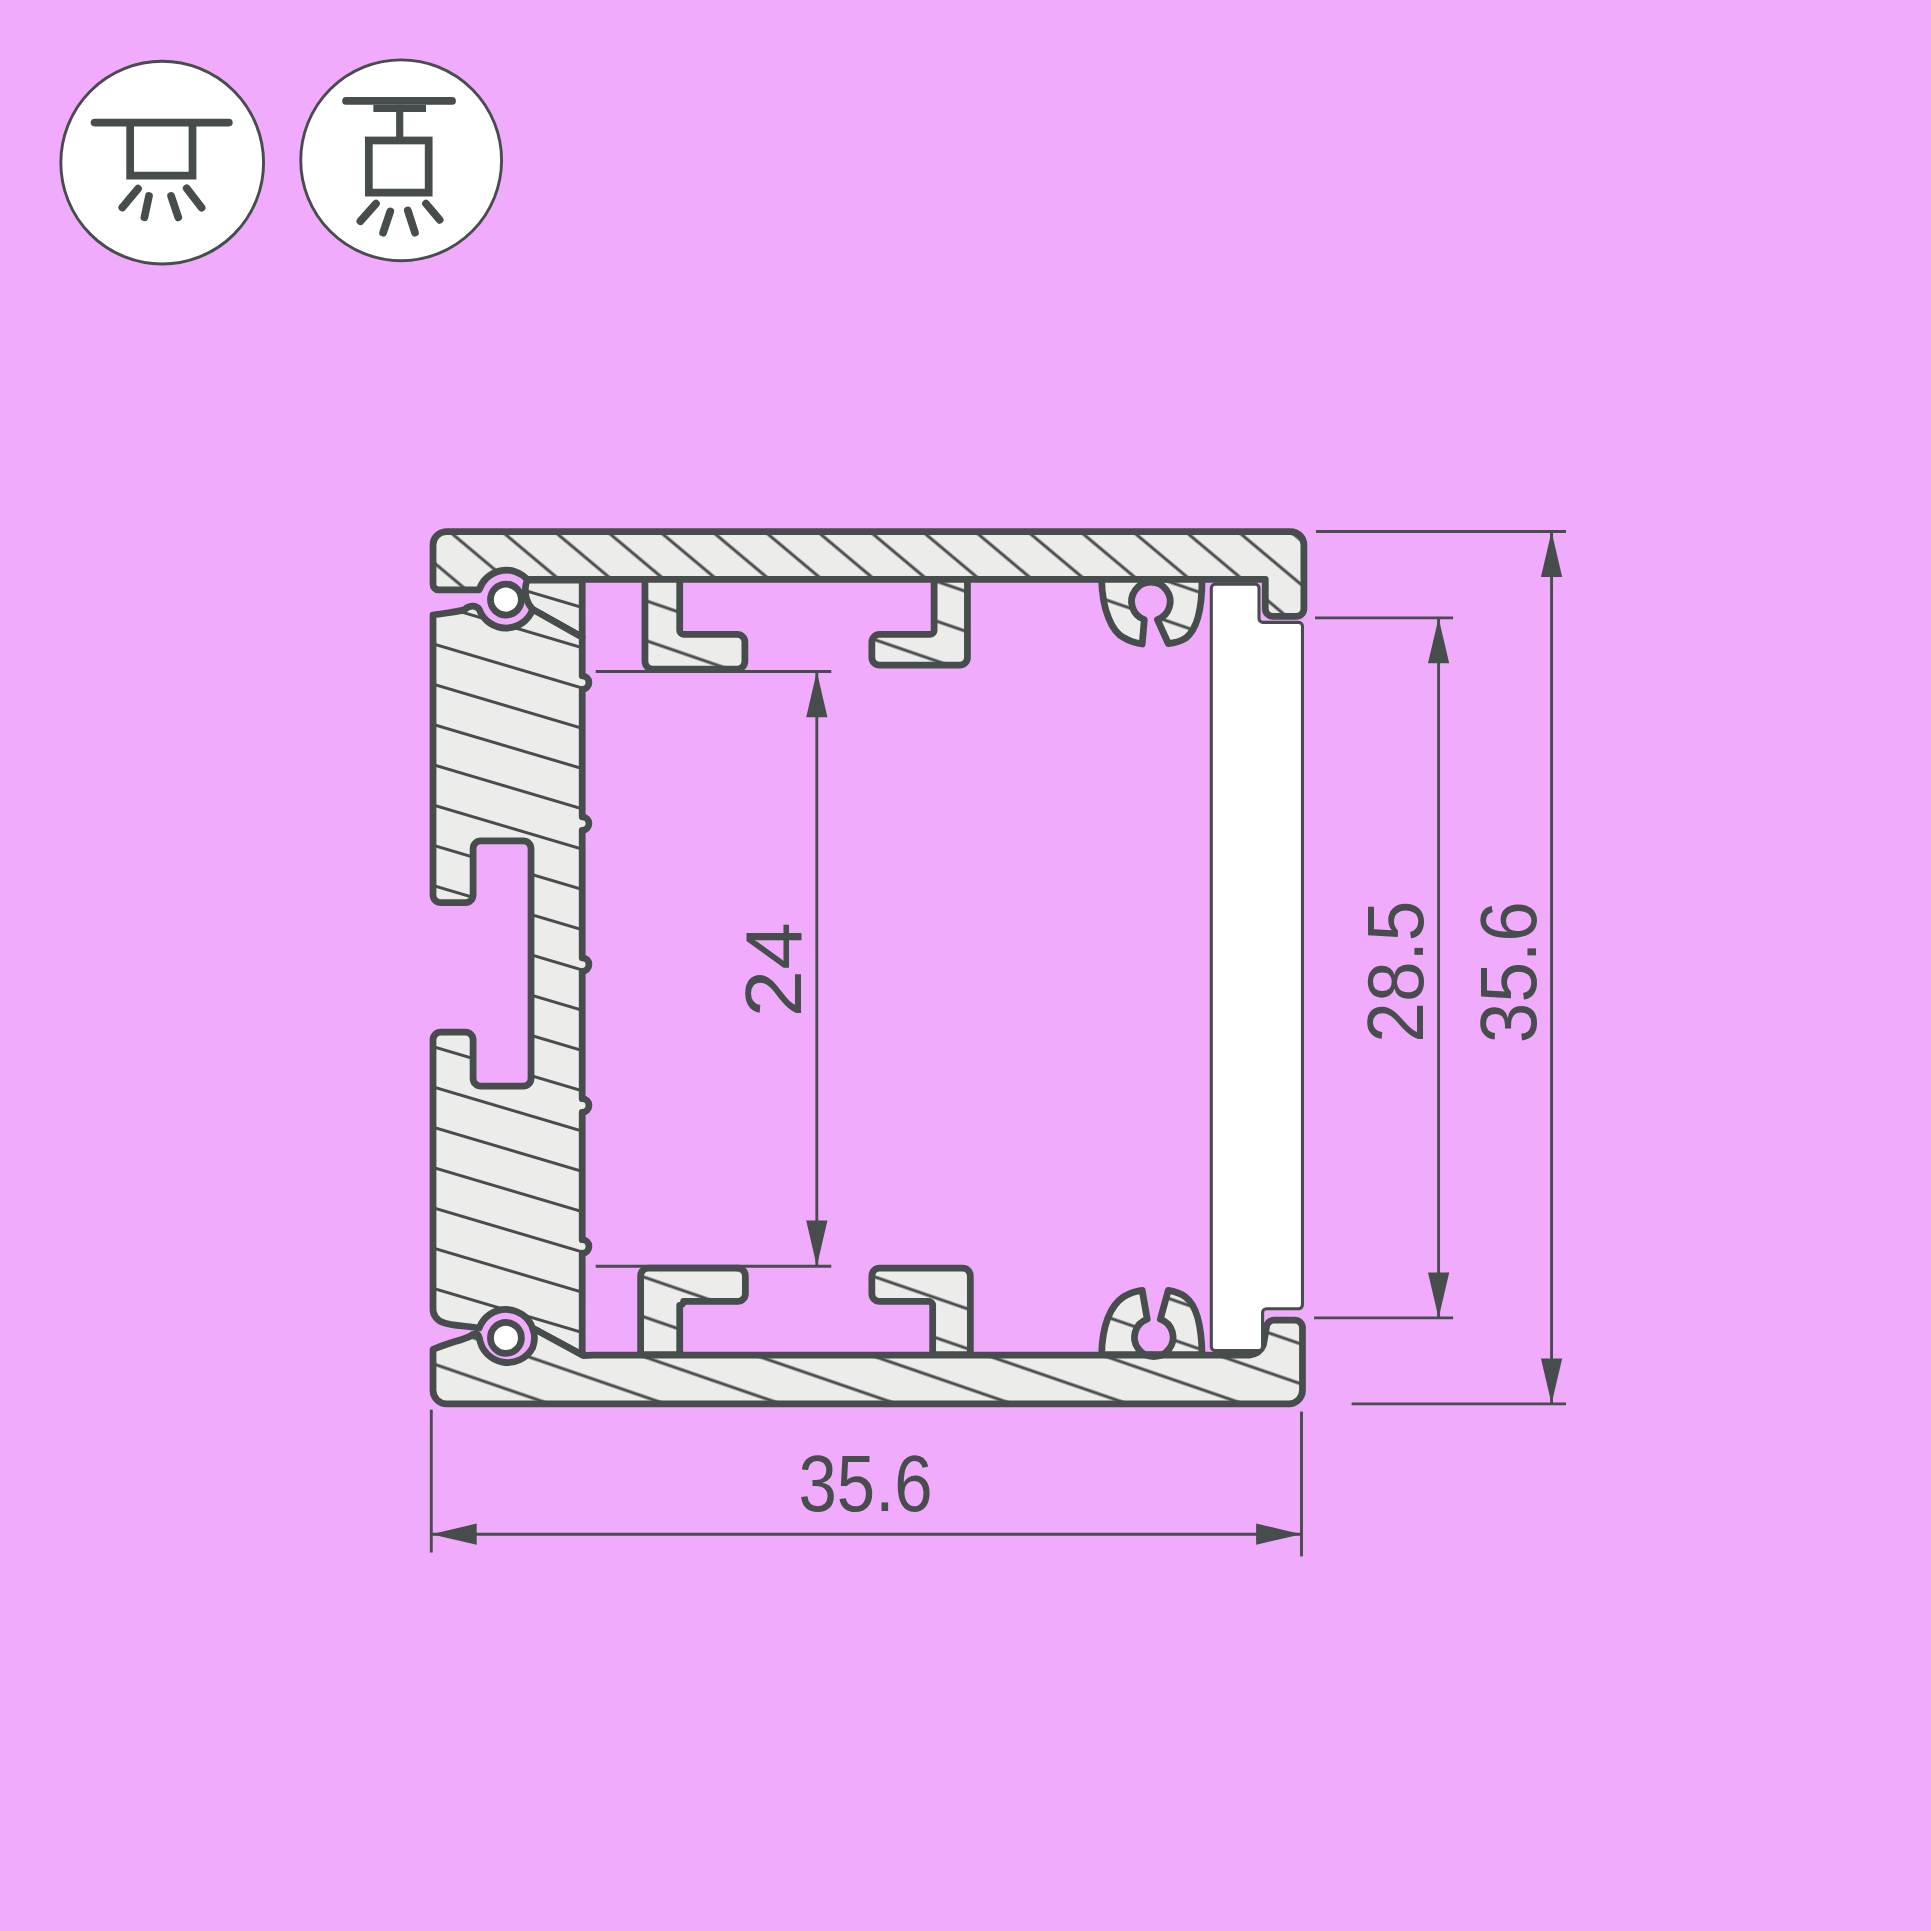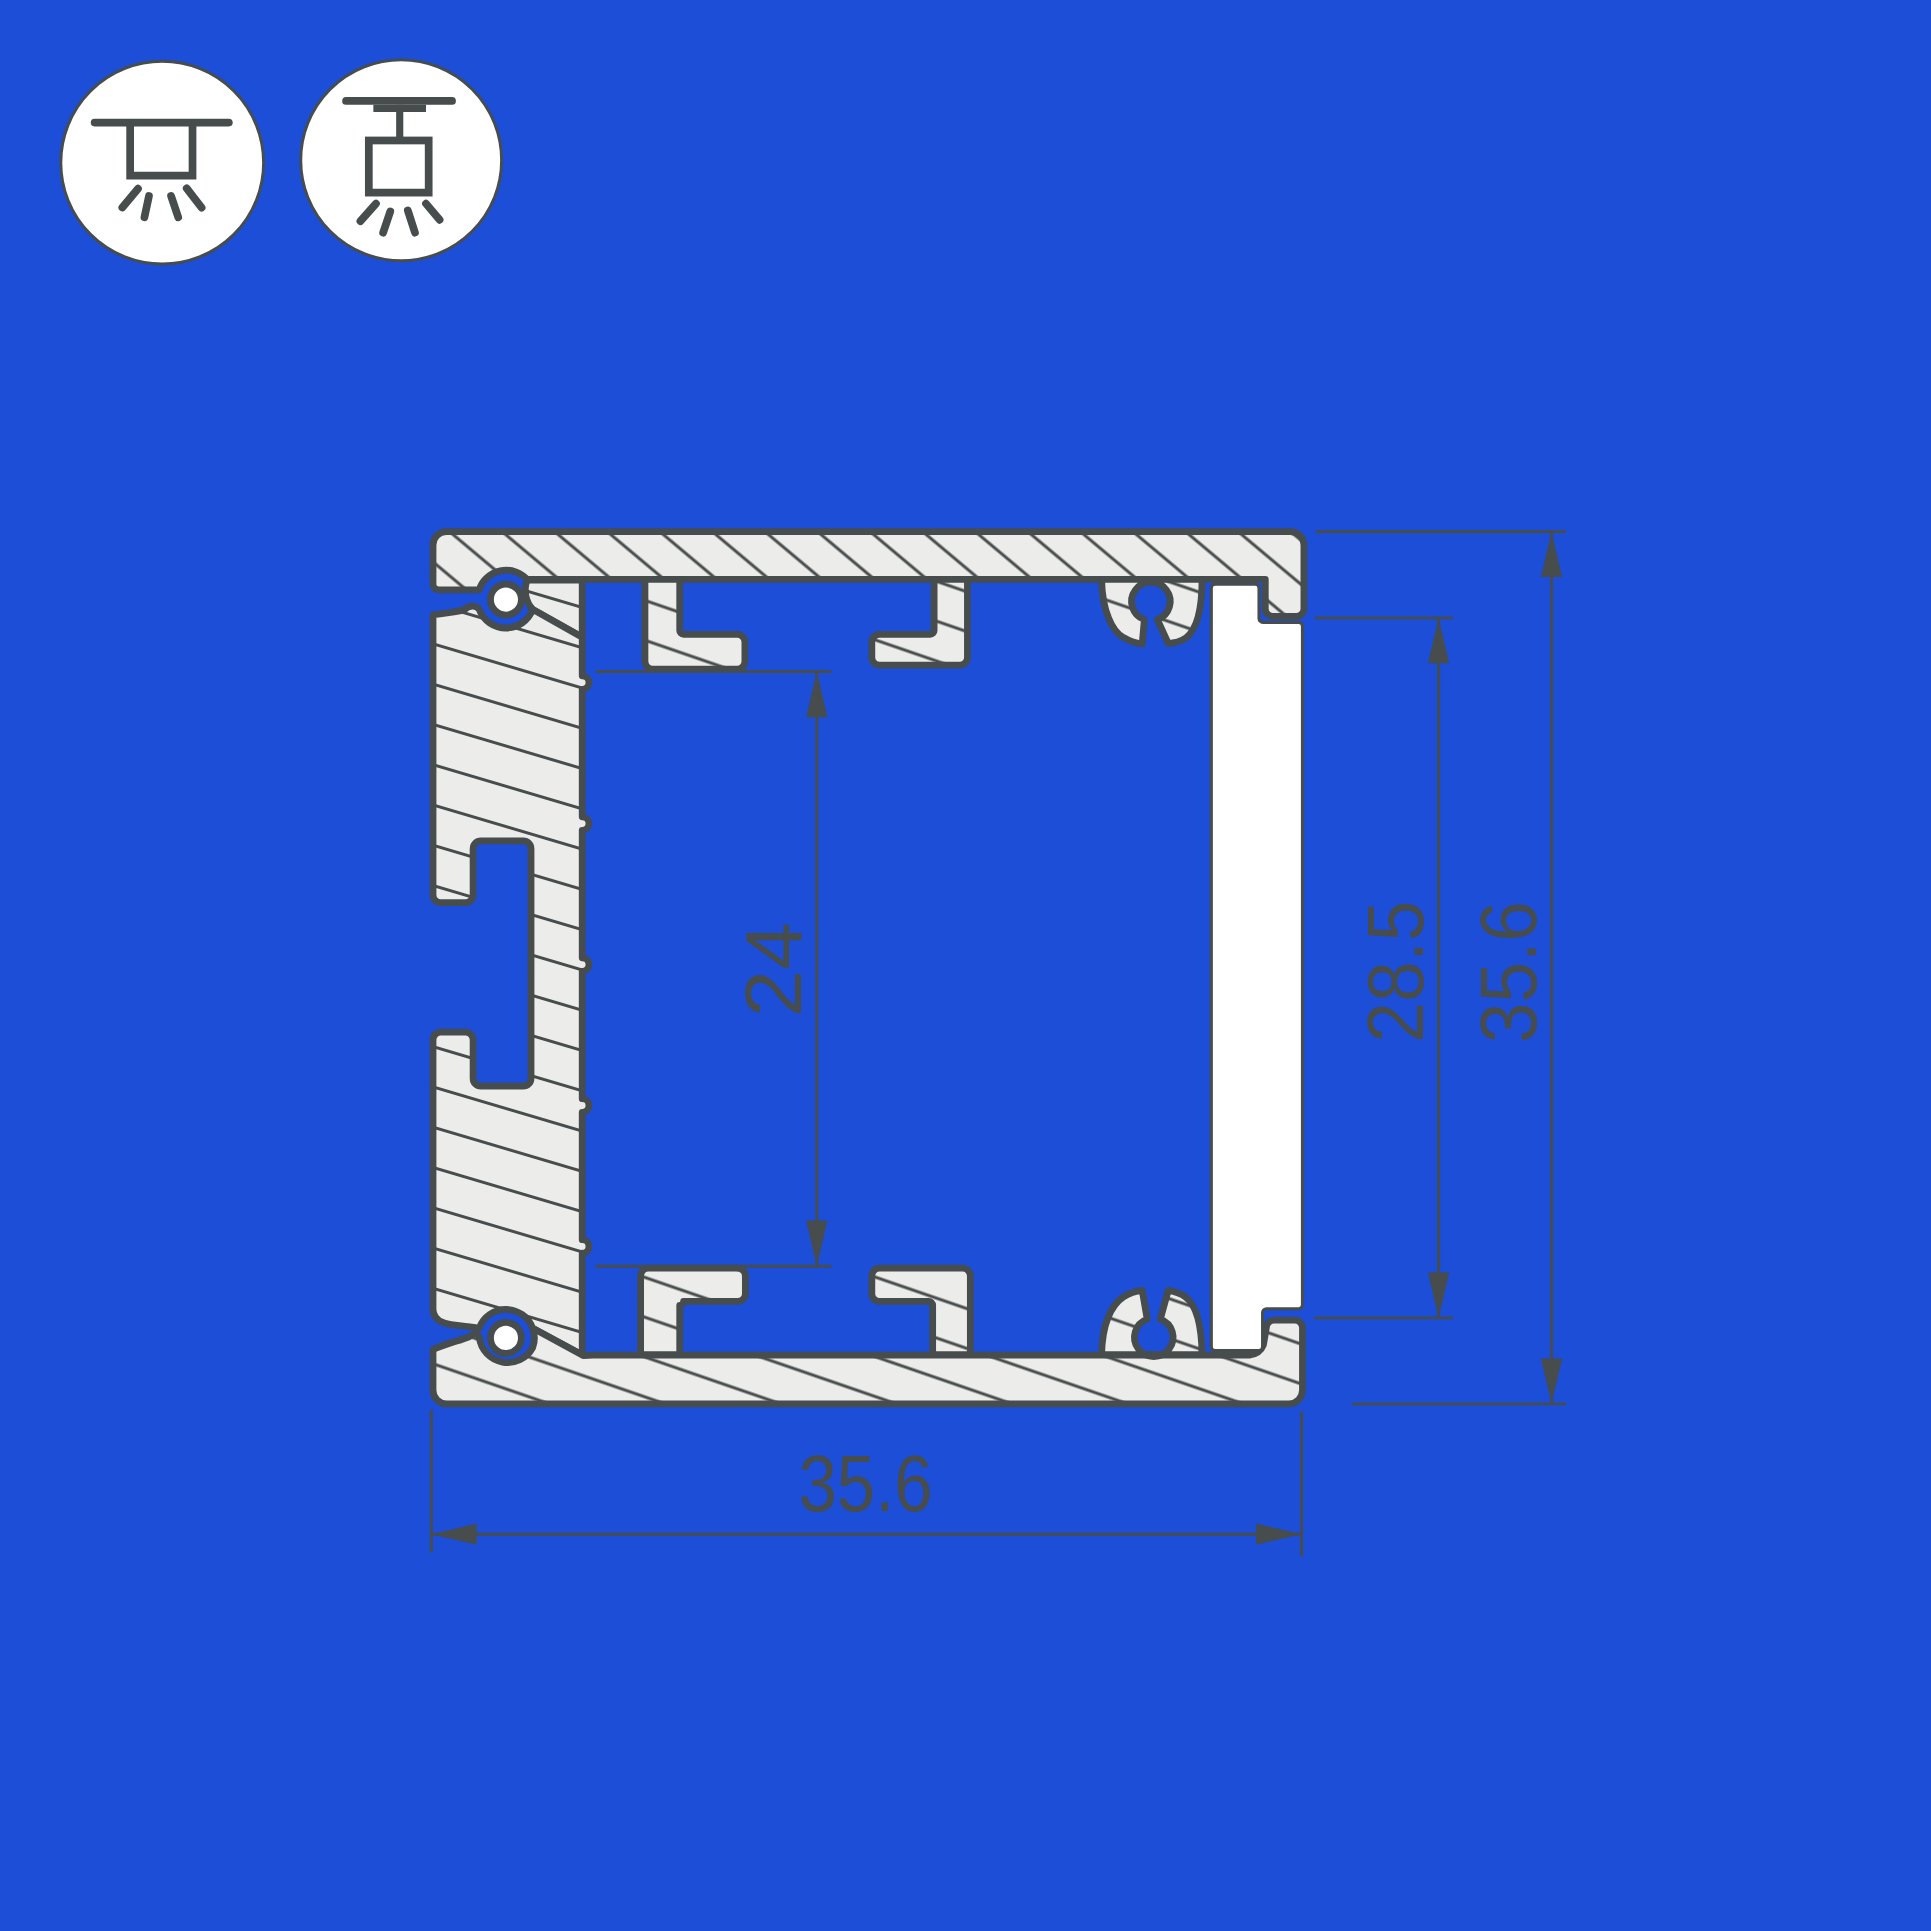--- a/index.html
+++ b/index.html
@@ -1,16 +1,16 @@
 <!DOCTYPE html>
 <html><head>
 <meta charset="utf-8">
 <style>
 html,body{margin:0;padding:0;background:#fff;}
-.wrap{width:1931px;height:1931px;position:relative;background:#1d4ed8;font-family:"Liberation Sans",sans-serif;}
+.wrap{width:1931px;height:1931px;position:relative;background:#f0abfc;font-family:"Liberation Sans",sans-serif;}
 svg{position:absolute;left:0;top:0;}
 </style>
 </head>
 <body>
 <div class="wrap">
 <svg width="1931" height="1931" viewBox="0 0 2000 2000">
 <defs>
 <pattern id="hA" patternUnits="userSpaceOnUse" width="70" height="35" patternTransform="rotate(40)">
 <rect x="0" y="0" width="70" height="35" fill="#ececeb"></rect>
 <line x1="-2" y1="17.5" x2="72" y2="17.5" stroke="#474c4c" stroke-width="3"></line>

